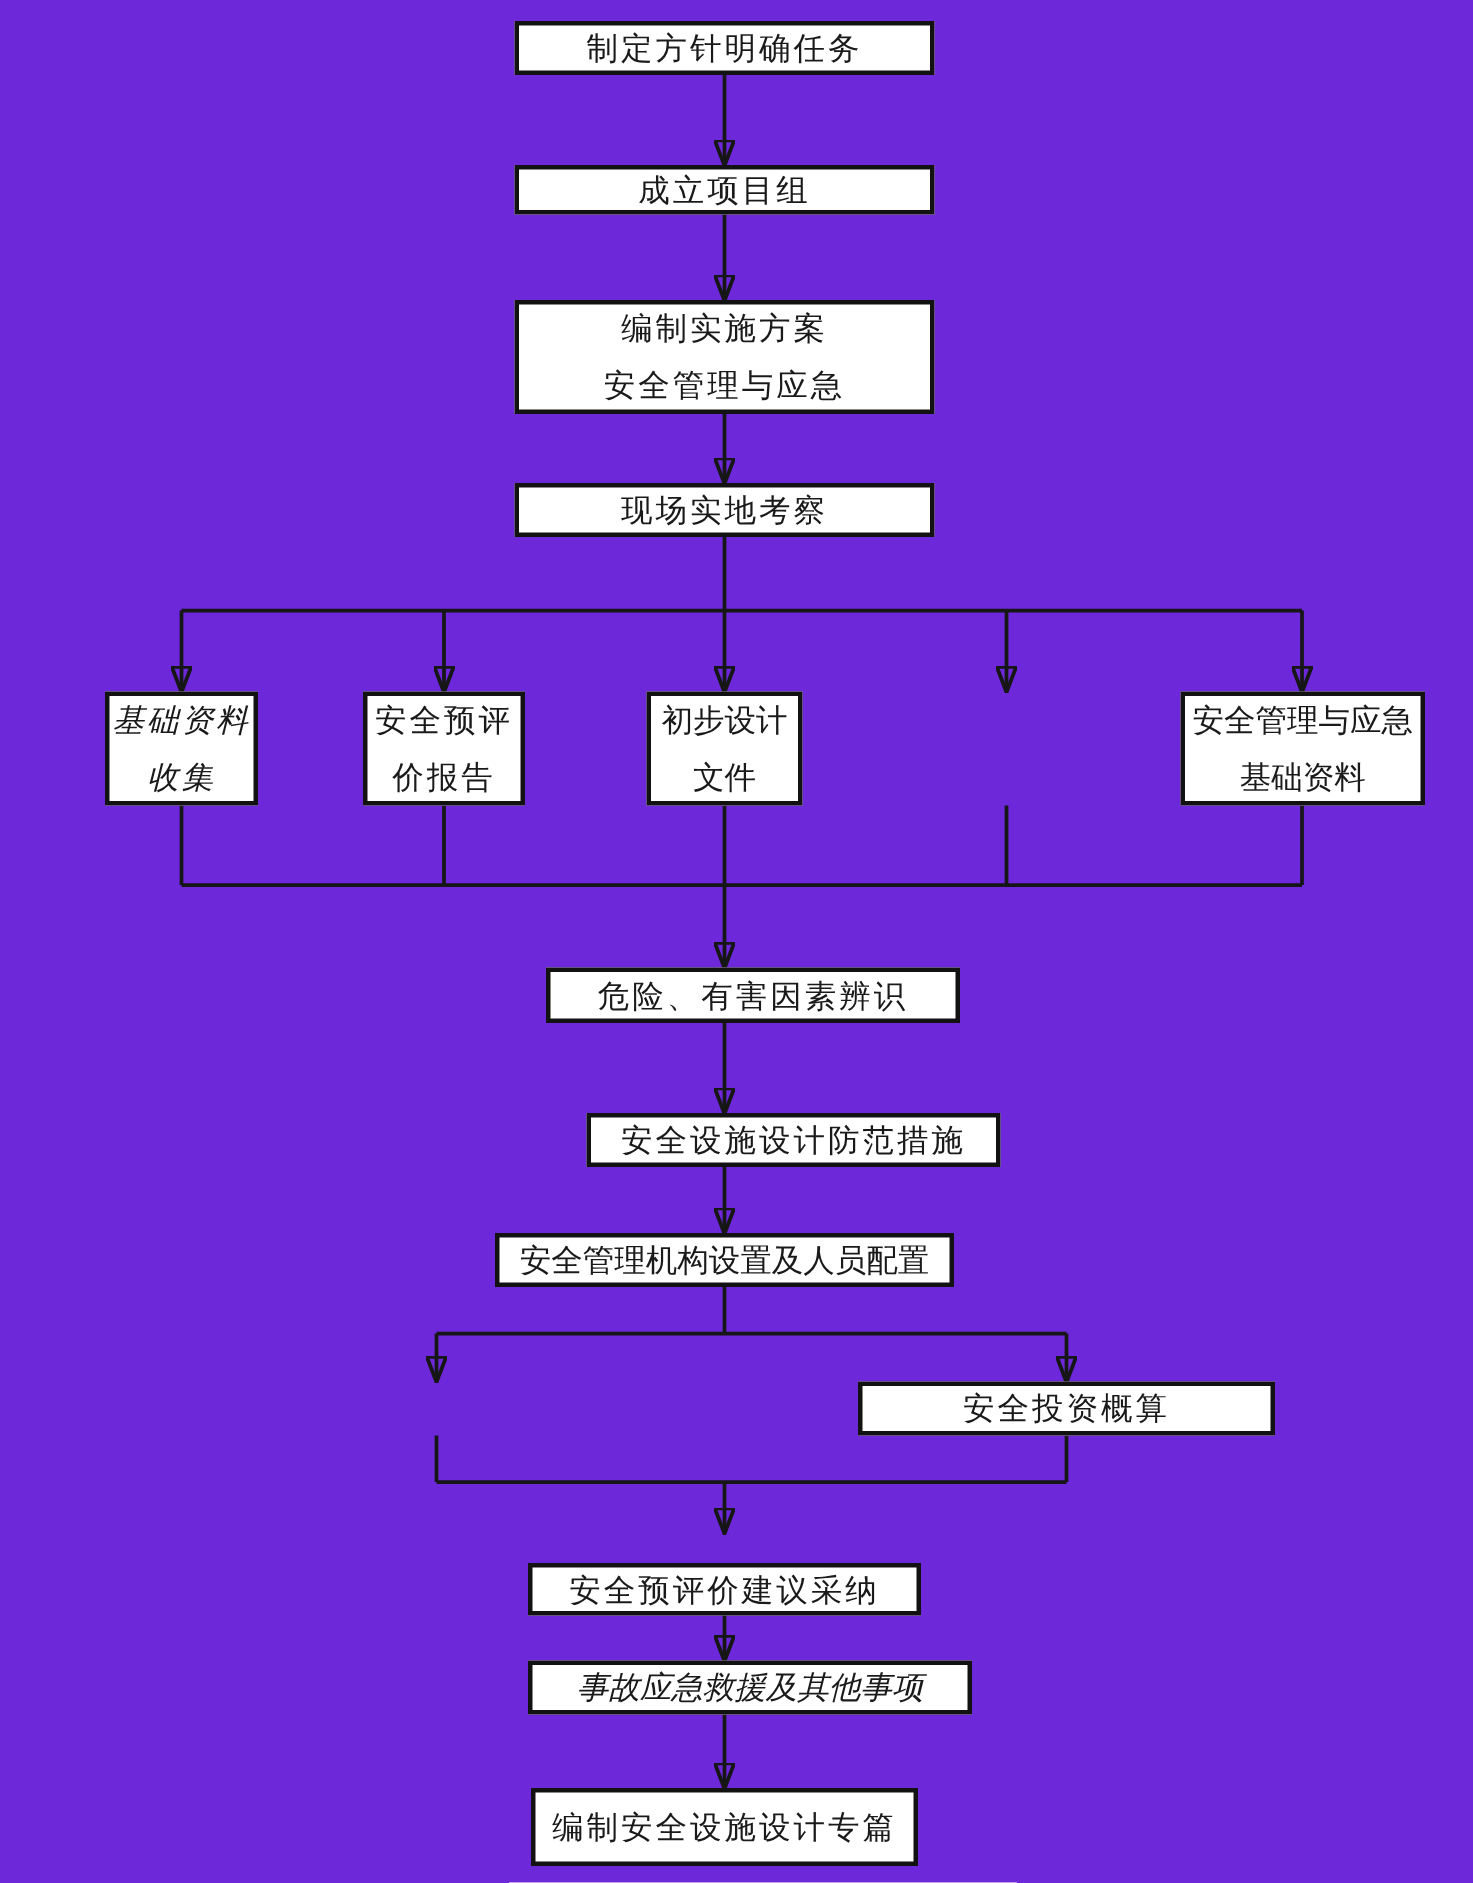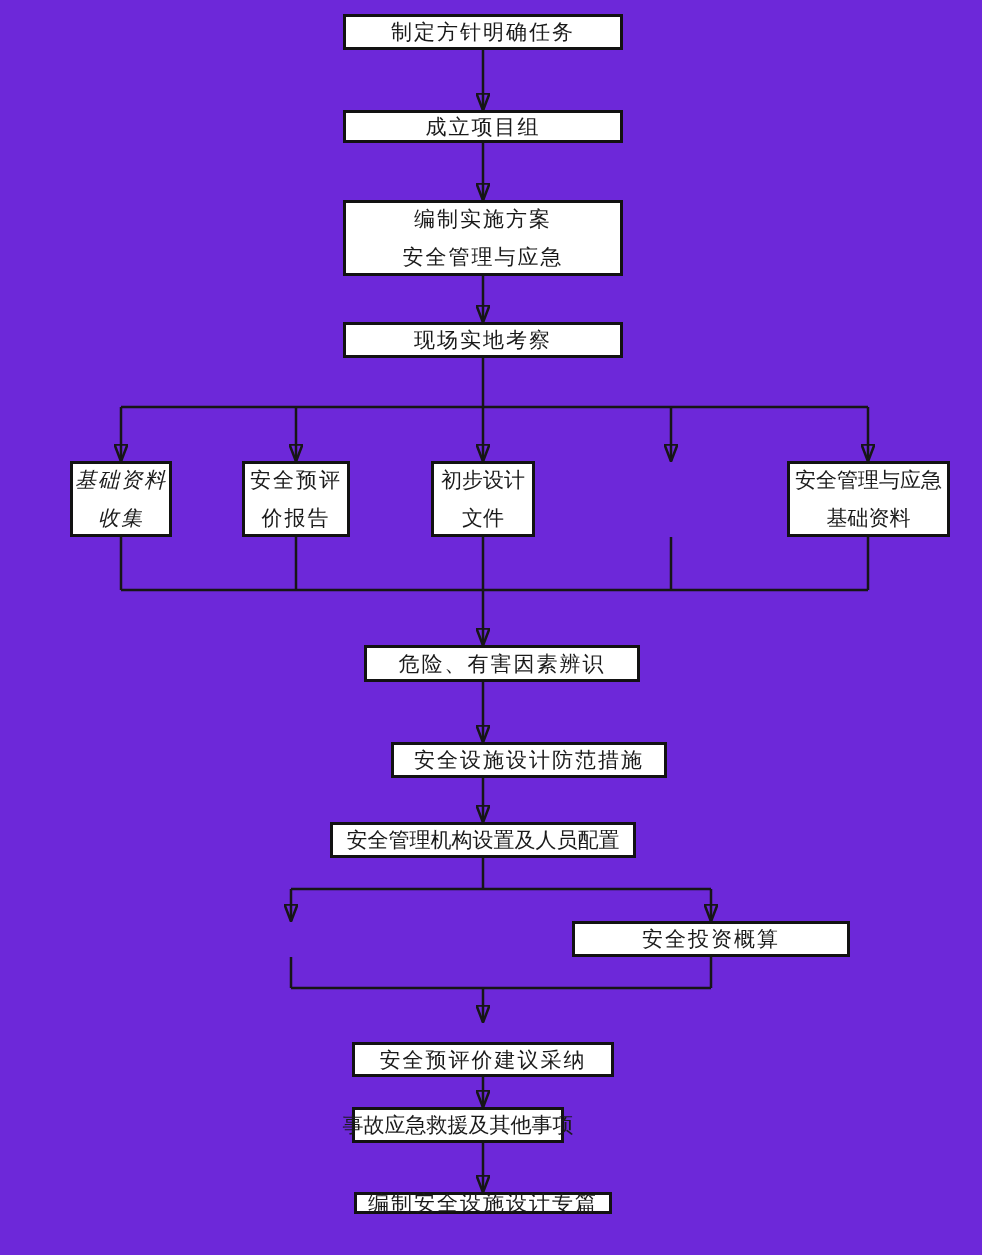--- a/index.html
+++ b/index.html
@@ -121,17 +121,17 @@
 
   <div class="node" style="left:345px; top:742px; width:276px; height:36px;margin-left:46px;">安全设施设计防范措施</div>
 
   <div class="node tight" style="left:330px; top:822px; width:306px; height:36px;">安全管理机构设置及人员配置</div>
 
 
   <div class="node" style="left:572px; top:921px; width:278px; height:36px;">安全投资概算</div>
 
   <div class="node" style="left:352px; top:1022px; width:262px; height:35px;margin-top:20px;">安全预评价建议采纳</div>
 
-  <div class="node tight" style="left:352px; top:1107px; width:212px; height:36px;">事故应急救援及其他事项</div>
+  <div class="node tight" style="left:352px; top:1107px; width:296px; height:36px;font-style:italic;">事故应急救援及其他事项</div>
 
-  <div class="node" style="left:354px; top:1192px; width:258px; height:22px;">编制安全设施设计专篇</div>
+  <div class="node" style="left:354px; top:1192px; width:258px; height:52px;">编制安全设施设计专篇</div>
 
 </div>
 
 </body></html>

